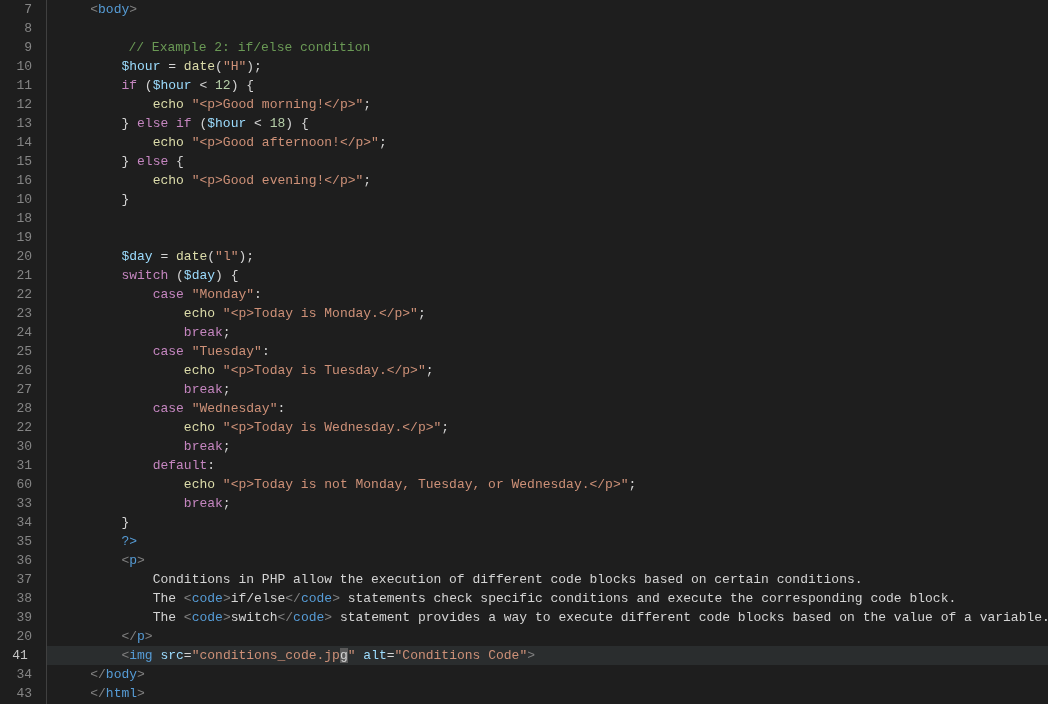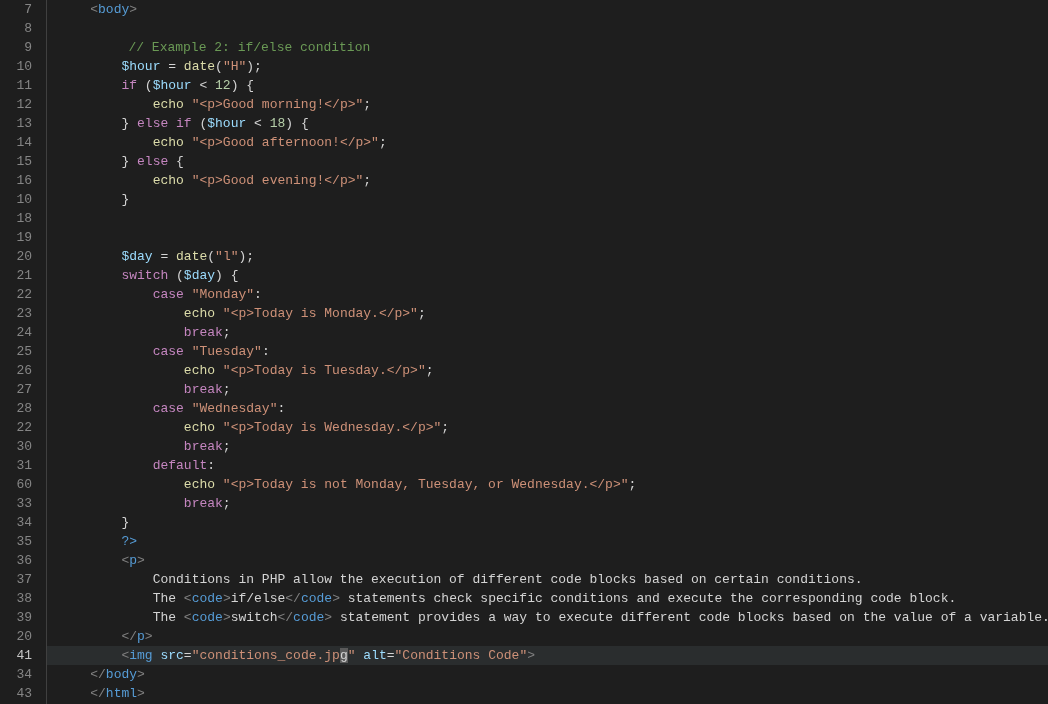--- a/index.html
+++ b/index.html
@@ -24,20 +24,21 @@
   user-select: none;
   width: 46px;
   flex-shrink: 0;
 }
 .gutter .ln {
   height: 19px;
   line-height: 19px;
 }
 .gutter .ln.active {
   color: #c6c6c6;
+  text-align: center;
 }
 .code {
   flex: 1;
   position: relative;
   border-left: 1px solid #404040;
   padding-left: 0;
 }
 .line {
   height: 19px;
   line-height: 19px;

